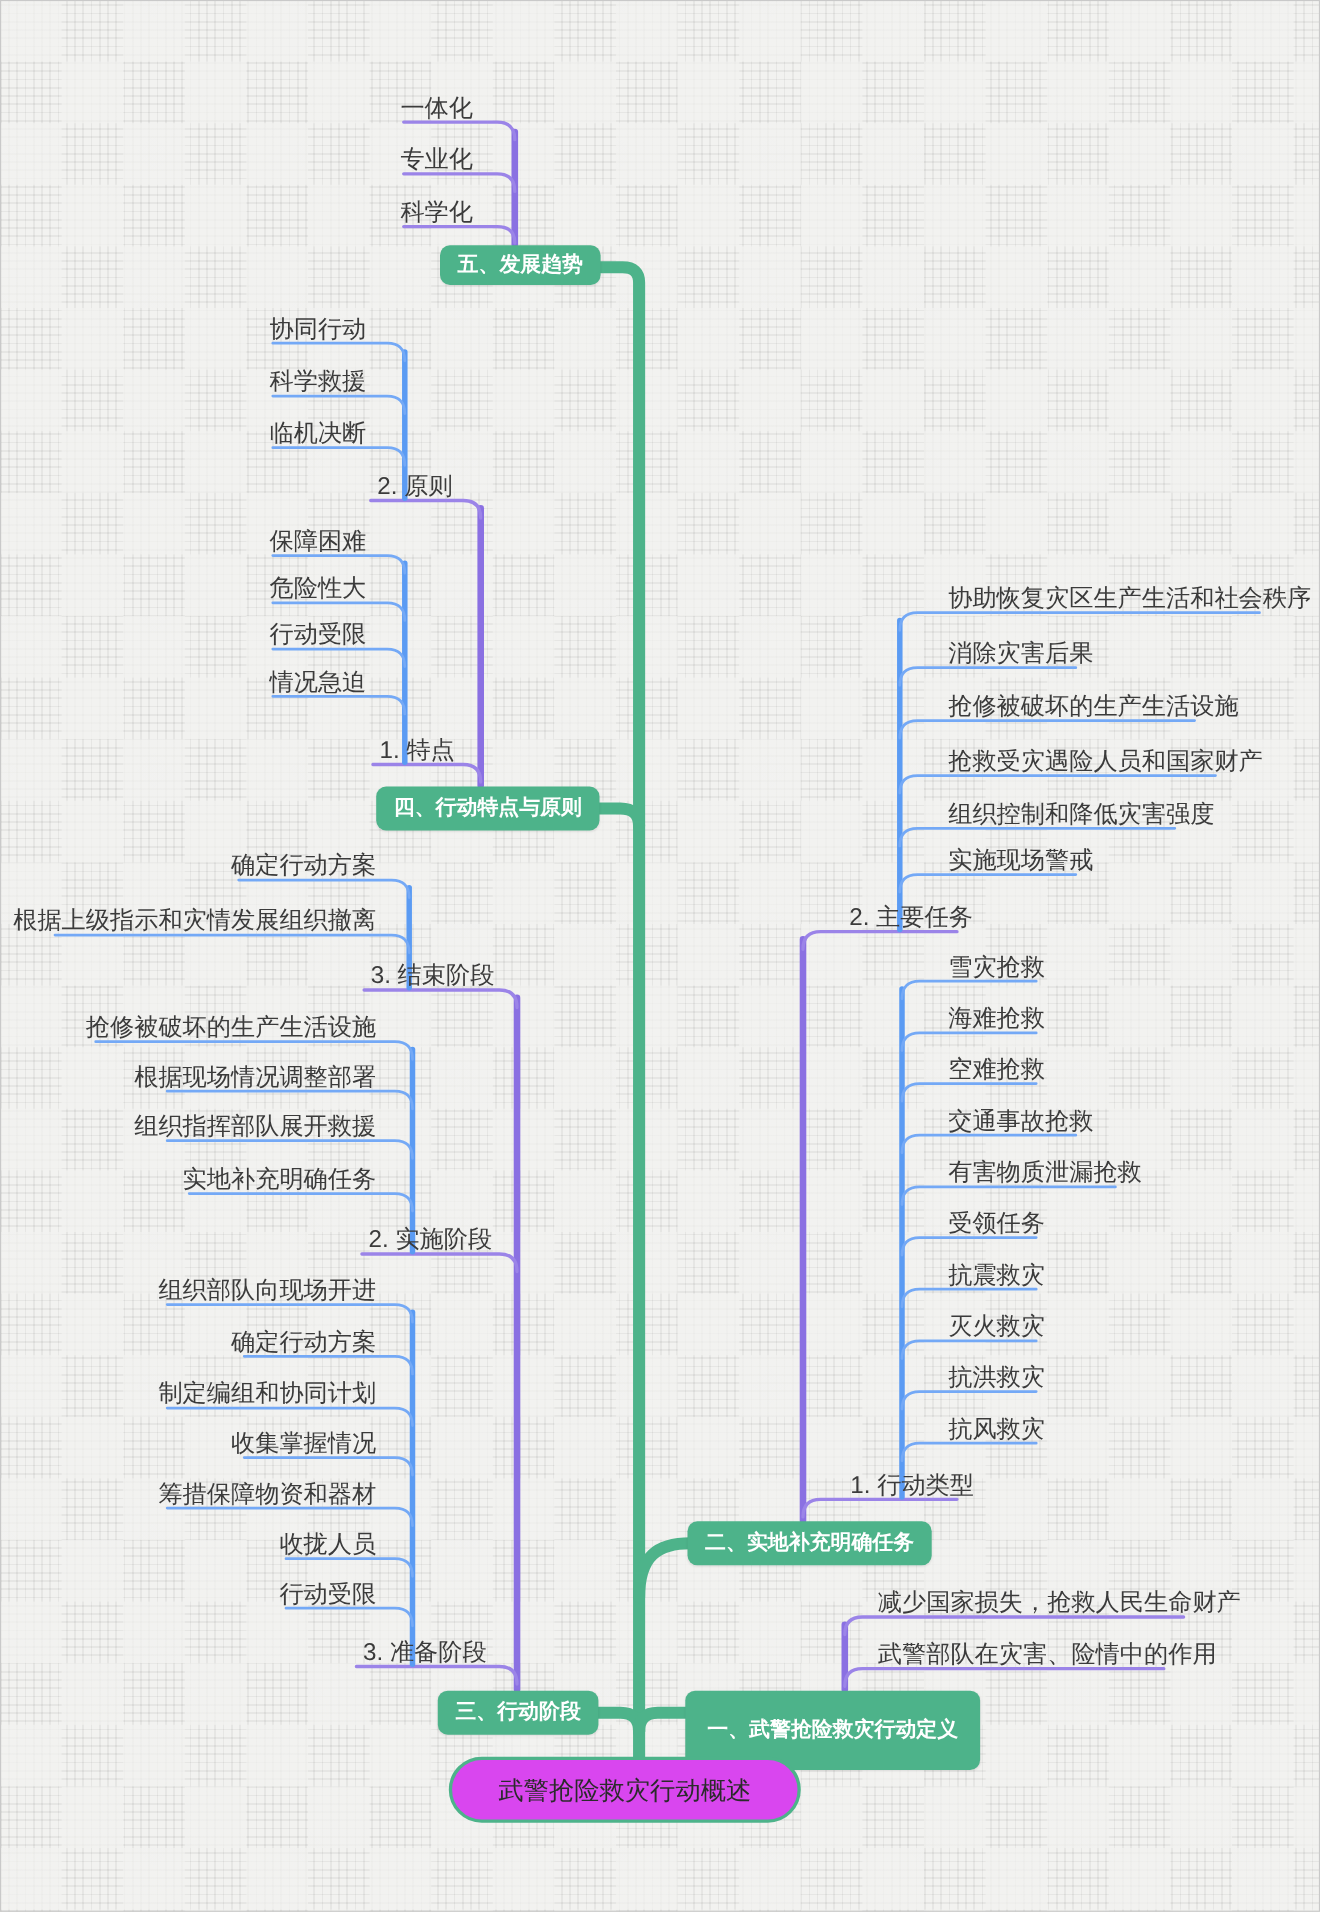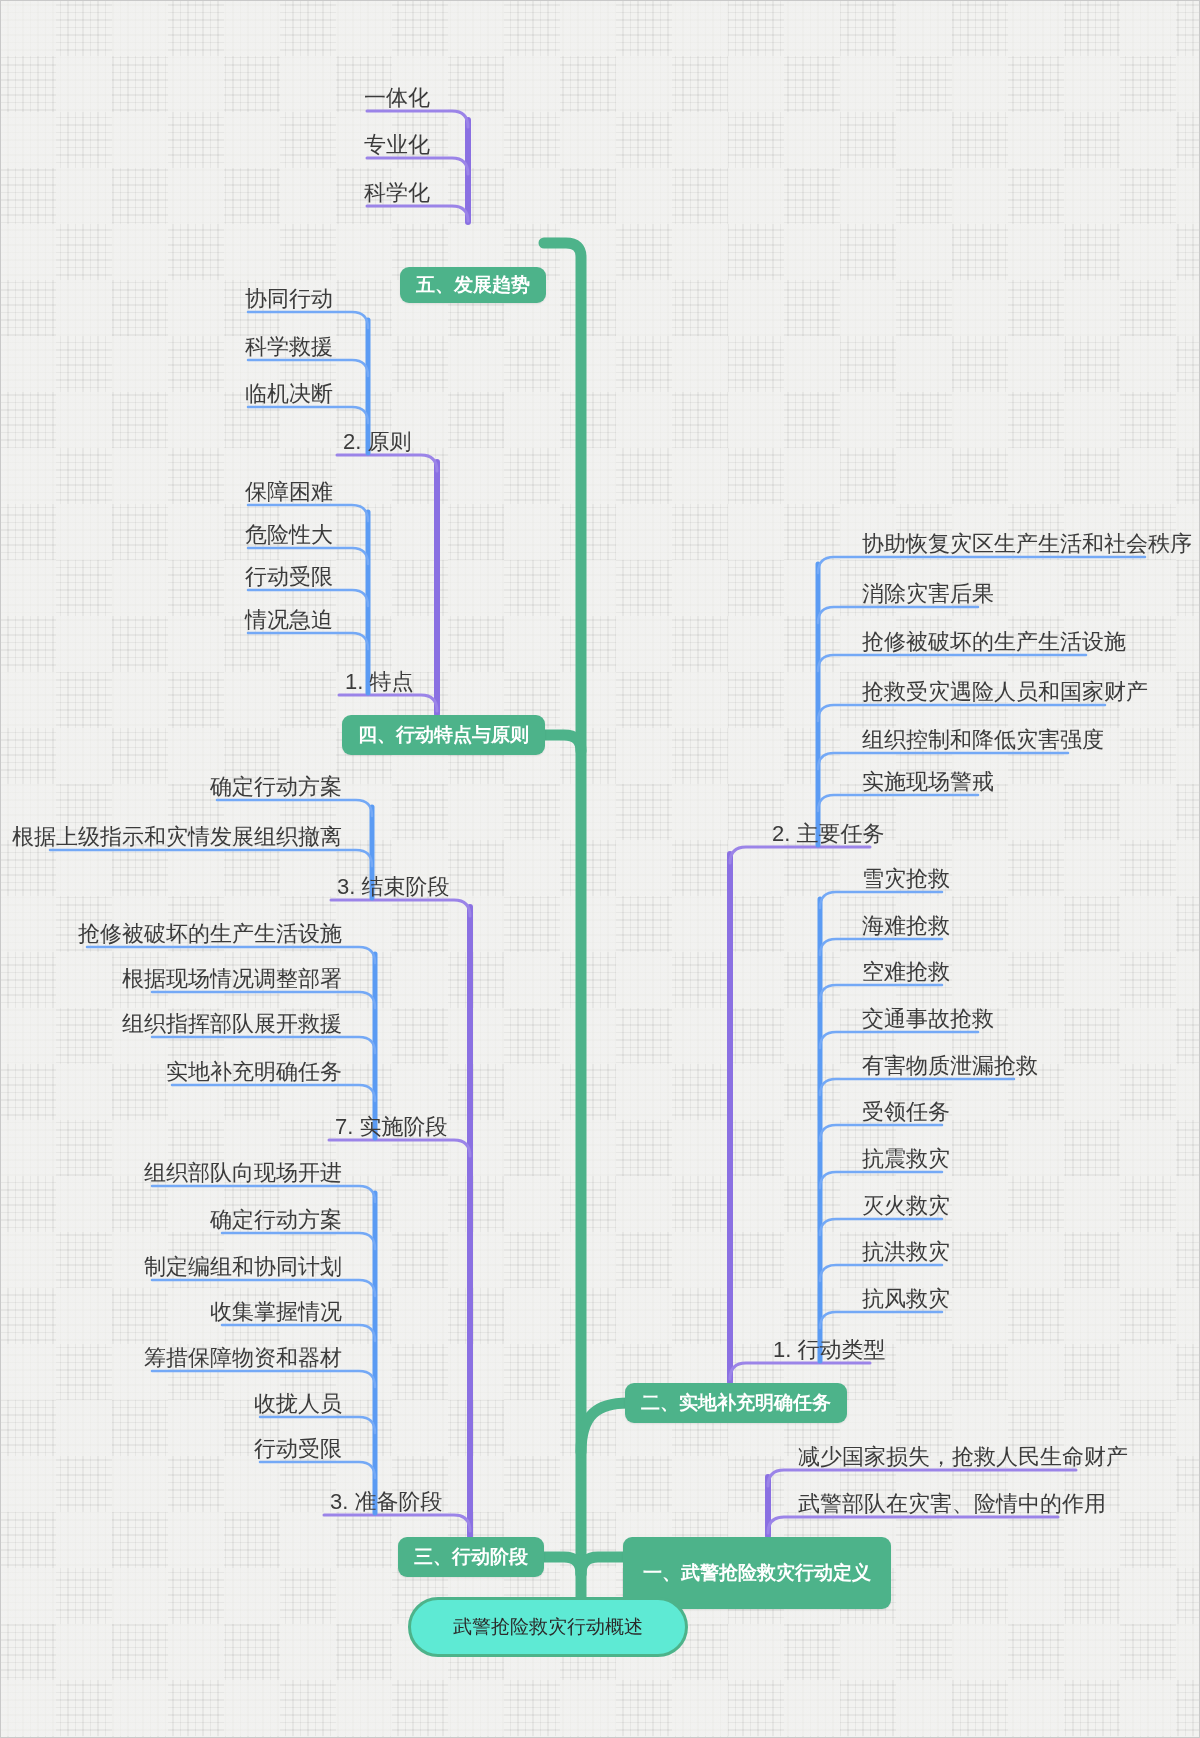--- a/index.html
+++ b/index.html
@@ -18,26 +18,26 @@
   .lbl{
     position:absolute;z-index:2;white-space:nowrap;
     font-size:22px;color:#3b3b3b;line-height:21px;
   }
   .topic{
     position:absolute;z-index:3;white-space:nowrap;
     background:#4db38a;color:#ffffff;font-weight:bold;font-size:19px;
     border-radius:9px;padding:0 16px;height:40px;line-height:40px;
     box-shadow:0 1px 2px rgba(0,0,0,0.08);
   }
-  .topic.small{height:36px;line-height:36px;margin-top:44px;}
+  .topic.small{height:36px;line-height:36px;}
   .root-node{
     position:absolute;z-index:3;white-space:nowrap;
-    background:#5eead4;border:3px solid #4db38a;border-radius:32px;
+    background:#d946ef;border:3px solid #4db38a;border-radius:32px;
     height:54px;line-height:54px;padding:0 42px;
-    font-size:19px;color:#2b2b2b;
+    font-size:23px;color:#2b2b2b;
   }
 </style>
 </head>
 <body>
 
 <div class="frame"></div>
 
 <svg class="wires" width="1200" height="1738" viewBox="0 0 1200 1738">
 
   <g stroke="#4db38a" stroke-width="11" fill="none" stroke-linecap="round">
@@ -137,21 +137,21 @@
 <div class="lbl" style="left:345px;top:671px">1. 特点</div>
 <div class="topic" style="left:342px;top:715px">四、行动特点与原则</div>
 
 <div class="lbl" style="right:858px;top:776px">确定行动方案</div>
 <div class="lbl" style="right:858px;top:826px">根据上级指示和灾情发展组织撤离</div>
 <div class="lbl" style="left:337px;top:876px">3. 结束阶段</div>
 <div class="lbl" style="right:858px;top:923px">抢修被破坏的生产生活设施</div>
 <div class="lbl" style="right:858px;top:968px">根据现场情况调整部署</div>
 <div class="lbl" style="right:858px;top:1013px">组织指挥部队展开救援</div>
 <div class="lbl" style="right:858px;top:1061px">实地补充明确任务</div>
-<div class="lbl" style="left:335px;top:1116px">7. 实施阶段</div>
+<div class="lbl" style="left:335px;top:1116px">2. 实施阶段</div>
 <div class="lbl" style="right:858px;top:1162px">组织部队向现场开进</div>
 <div class="lbl" style="right:858px;top:1209px">确定行动方案</div>
 <div class="lbl" style="right:858px;top:1256px">制定编组和协同计划</div>
 <div class="lbl" style="right:858px;top:1301px">收集掌握情况</div>
 <div class="lbl" style="right:858px;top:1347px">筹措保障物资和器材</div>
 <div class="lbl" style="right:858px;top:1393px">收拢人员</div>
 <div class="lbl" style="right:858px;top:1438px">行动受限</div>
 <div class="lbl" style="left:330px;top:1491px">3. 准备阶段</div>
 <div class="topic" style="left:398px;top:1537px">三、行动阶段</div>
 

